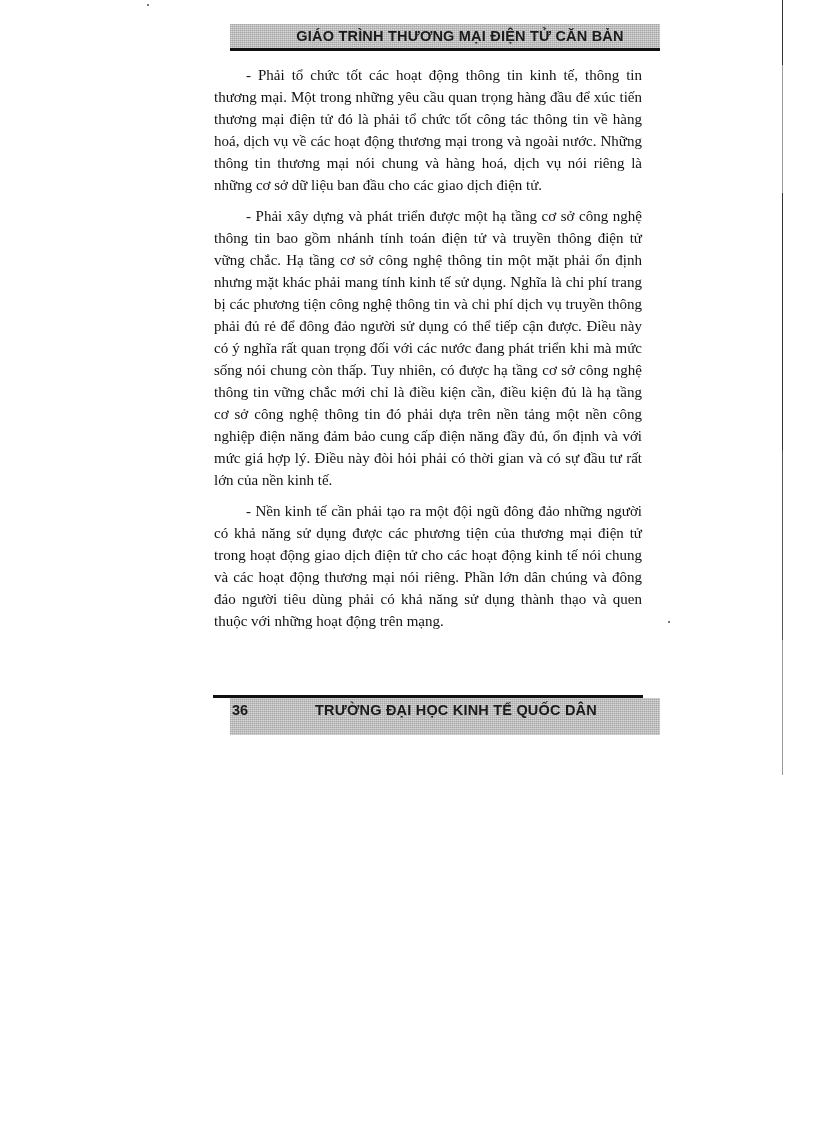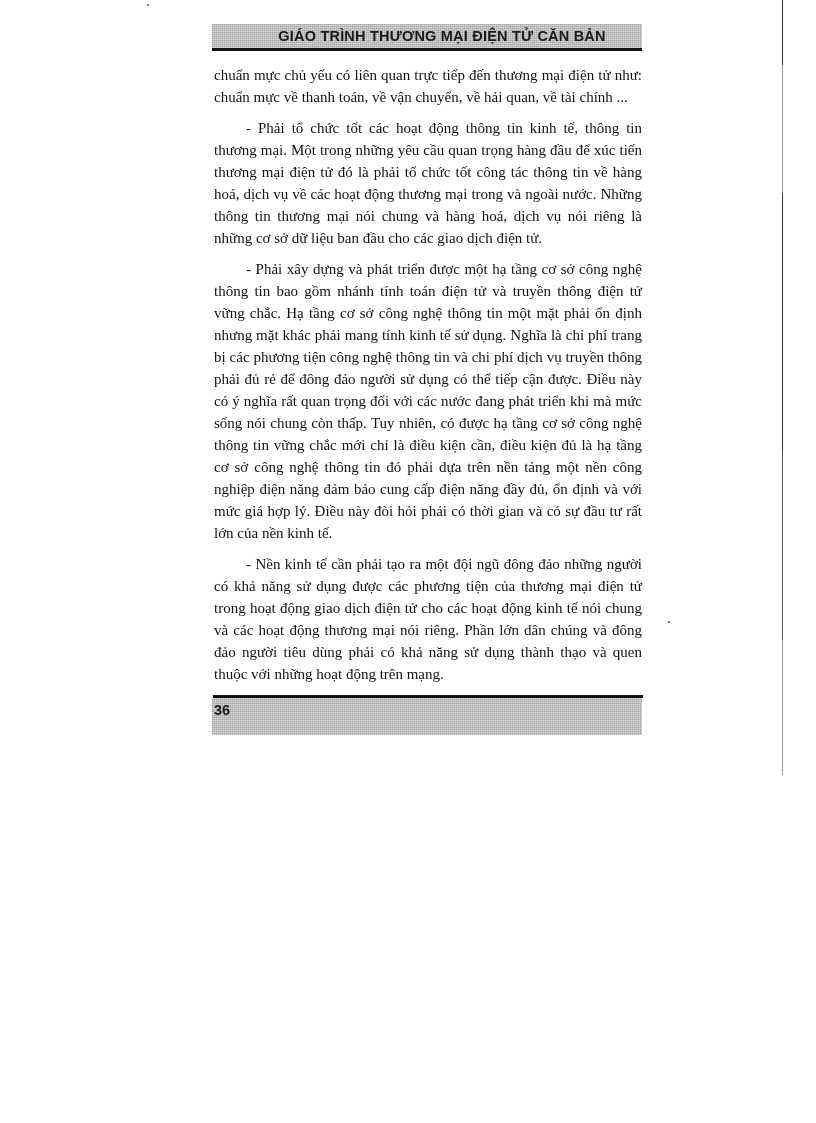--- a/index.html
+++ b/index.html
@@ -10,21 +10,21 @@
     body {
       width: 816px;
       height: 1123px;
       position: relative;
       overflow: hidden;
       font-family: "Liberation Serif", "DejaVu Serif", serif;
       color: #111111;
     }
     .band {
       position: absolute;
-      left: 212px;
+      left: 230px;
       width: 430px;
       background-color: #bdbdbd;
       background-image:
         repeating-linear-gradient(0deg, rgba(255,255,255,0.35) 0 1px, transparent 1px 2px),
         repeating-linear-gradient(90deg, rgba(0,0,0,0.12) 0 1px, transparent 1px 2px);
       font-family: "Liberation Sans", "DejaVu Sans", sans-serif;
       font-weight: bold;
       color: #1a1a1a;
       text-transform: uppercase;
       box-sizing: border-box;
@@ -96,26 +96,26 @@
     }
   </style>
 </head>
 <body>
 
 <div class="band header-band">
   <span>GIÁO TRÌNH THƯƠNG MẠI ĐIỆN TỬ CĂN BẢN</span>
 </div>
 
 <div class="content">
-  <p>chuẩn mực chủ yếu có liên quan trực tiếp đến thương mại điện tử như:  chuẩn mực về thanh toán, về vận chuyển, về hải quan, về tài chính ...</p>
   <p class="bullet">-   Phải tổ chức tốt các hoạt động thông tin kinh tế, thông tin thương mại. Một trong những yêu cầu quan trọng hàng đầu để xúc tiến thương mại điện tử đó là phải tổ chức tốt  công tác thông tin về hàng hoá, dịch vụ về các hoạt động thương mại trong và ngoài nước. Những thông tin thương mại nói chung và hàng hoá, dịch vụ nói riêng là những cơ sở dữ liệu ban đầu cho các giao dịch điện tử.</p>
   <p class="bullet">-   Phải xây dựng và phát triển được một hạ tầng cơ sở công nghệ thông tin bao gồm nhánh tính toán điện tử và truyền thông điện tử vững chắc. Hạ tầng cơ sở công nghệ thông tin một mặt phải ổn định nhưng mặt khác phải mang tính kinh tế sử dụng. Nghĩa là chi phí trang bị các phương tiện công nghệ thông tin và chi phí dịch vụ truyền thông phải đủ rẻ để đông đảo người sử dụng có thể tiếp cận được. Điều này có ý nghĩa rất quan trọng đối với các nước đang phát triển khi mà mức sống nói chung còn thấp. Tuy nhiên, có được hạ tầng cơ sở công nghệ thông tin vững chắc mới chỉ là điều kiện cần, điều kiện đủ là hạ tầng cơ sở công nghệ thông tin đó phải dựa trên nền tảng một nền công nghiệp điện năng đảm bảo cung cấp điện năng đầy đủ, ổn định và với mức giá hợp lý. Điều này đòi hỏi phải có thời gian và có sự đầu tư rất lớn của nền kinh tế.</p>
   <p class="bullet">-   Nền kinh tế cần phải tạo ra một đội ngũ đông đảo những người có khả năng sử dụng được các phương tiện của thương mại điện tử trong hoạt động giao dịch điện tử cho các hoạt động kinh tế nói chung và các hoạt động thương mại nói riêng. Phần lớn dân chúng và đông đảo người tiêu dùng phải có khả năng sử dụng thành thạo và quen thuộc với những hoạt động trên mạng.</p>
 </div>
 
 <div class="footer-rule"></div>
 <div class="band footer-band">
   <span class="page-num">36</span>
+  <span class="footer-title">TRƯỜNG ĐẠI HỌC KINH TẾ QUỐC DÂN</span>
 </div>
 
 <div class="right-edge-line"></div>
 <div class="speck" style="left:147px; top:4px;"></div>
 <div class="speck" style="left:668px; top:621px;"></div>
 
 </body></html>

